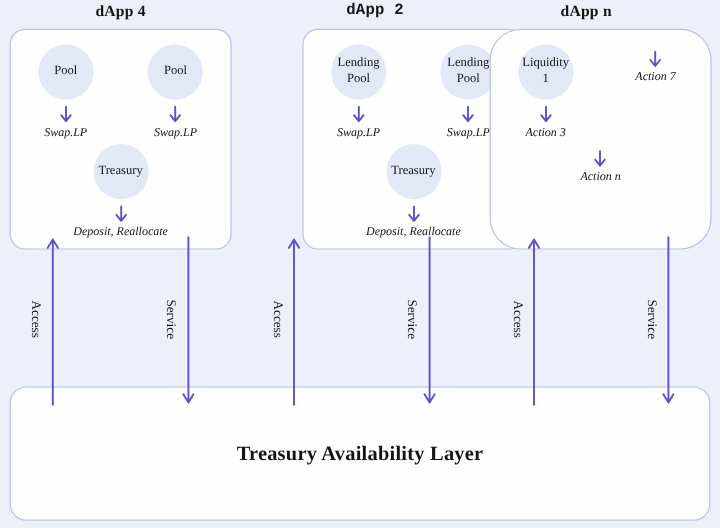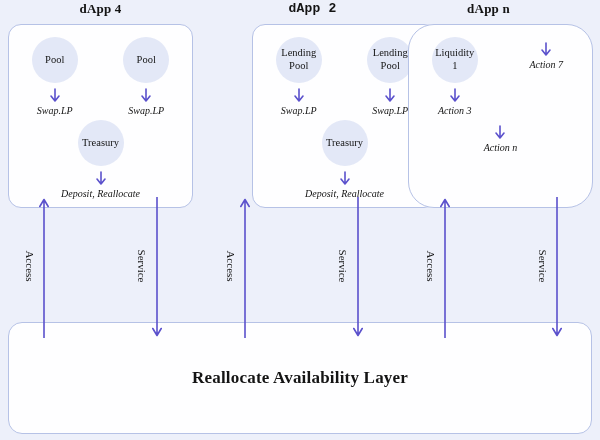--- a/index.html
+++ b/index.html
@@ -187,16 +187,16 @@
     </svg>
 
   <div class="flow-label la0">Access</div>
   <div class="flow-label ls0">Service</div>
   <div class="flow-label la1">Access</div>
   <div class="flow-label ls1">Service</div>
   <div class="flow-label la2">Access</div>
   <div class="flow-label ls2">Service</div>
 
   <div class="bottom-box">
-    <span class="bottom-label">Reallocate Availability Layer</span>
+    <span class="bottom-label">Treasury Availability Layer</span>
   </div>
 
 </div>
 
 </body></html>

